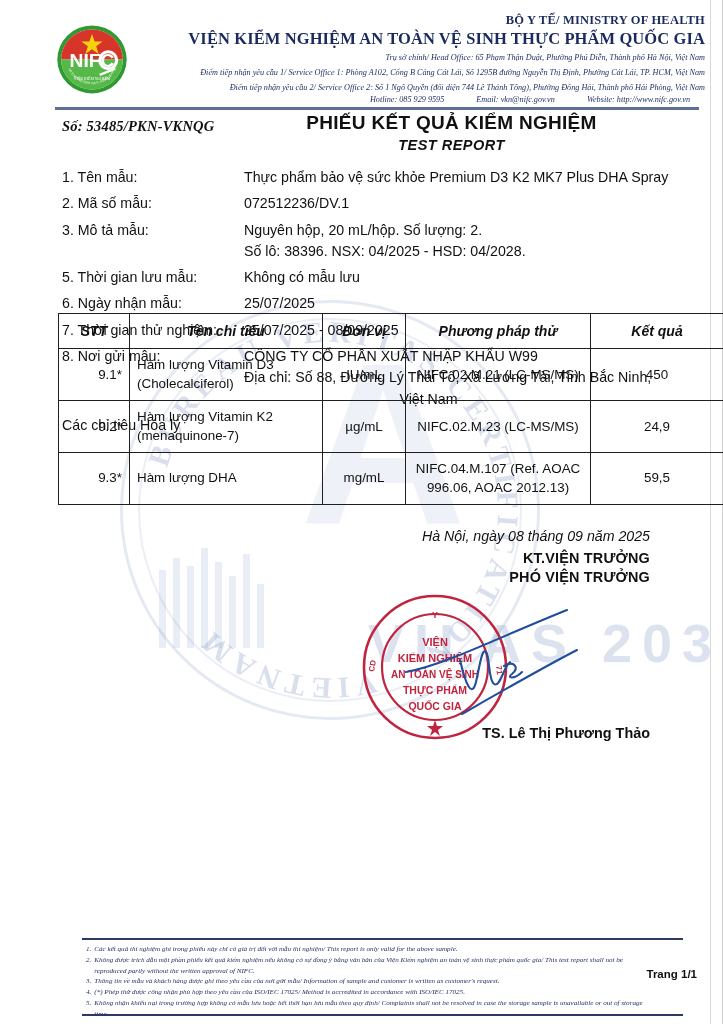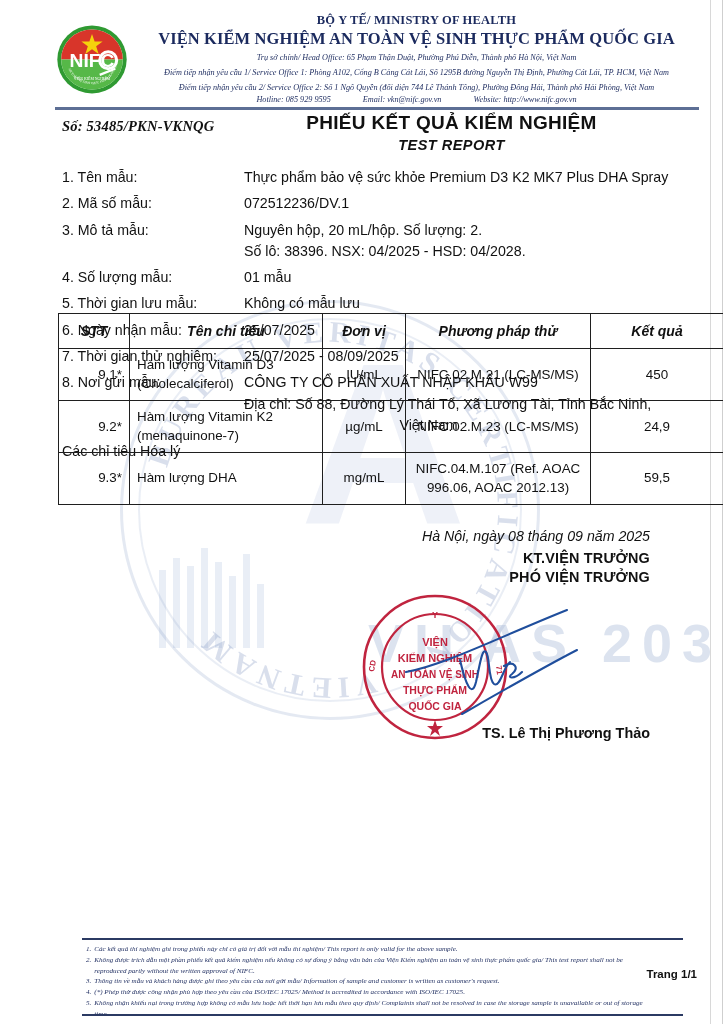--- a/index.html
+++ b/index.html
@@ -104,21 +104,21 @@
     left: 53px;
     top: 24px;
     width: 78px;
     height: 74px;
   }
   .mh-text {
     position: absolute;
     left: 128px;
     right: 18px;
     top: 13px;
-    text-align: center;
+    text-align: right;
     color: #1b2a5e;
   }
   .mh-l1 {
     font-family: "Liberation Serif", serif;
     font-weight: bold;
     font-size: 12.5px;
     letter-spacing: 0.2px;
   }
   .mh-l2 {
     font-family: "Liberation Serif", serif;
@@ -435,24 +435,20 @@
       </div>
 
       <div class="field">
         <div class="f-label">3. Mô tả mẫu:</div>
         <div class="f-value">
           <span class="sub">Nguyên hộp, 20 mL/hộp. Số lượng: 2.</span>
           <span class="sub">Số lô: 38396. NSX: 04/2025 - HSD: 04/2028.</span>
         </div>
       </div>
 
-      <div class="field">
-        <div class="f-label">4. Số lượng mẫu:</div>
-        <div class="f-value">01 mẫu</div>
-      </div>
 
       <div class="field">
         <div class="f-label">5. Thời gian lưu mẫu:</div>
         <div class="f-value">Không có mẫu lưu</div>
       </div>
 
       <div class="field">
         <div class="f-label">6. Ngày nhận mẫu:</div>
         <div class="f-value">25/07/2025</div>
       </div>

